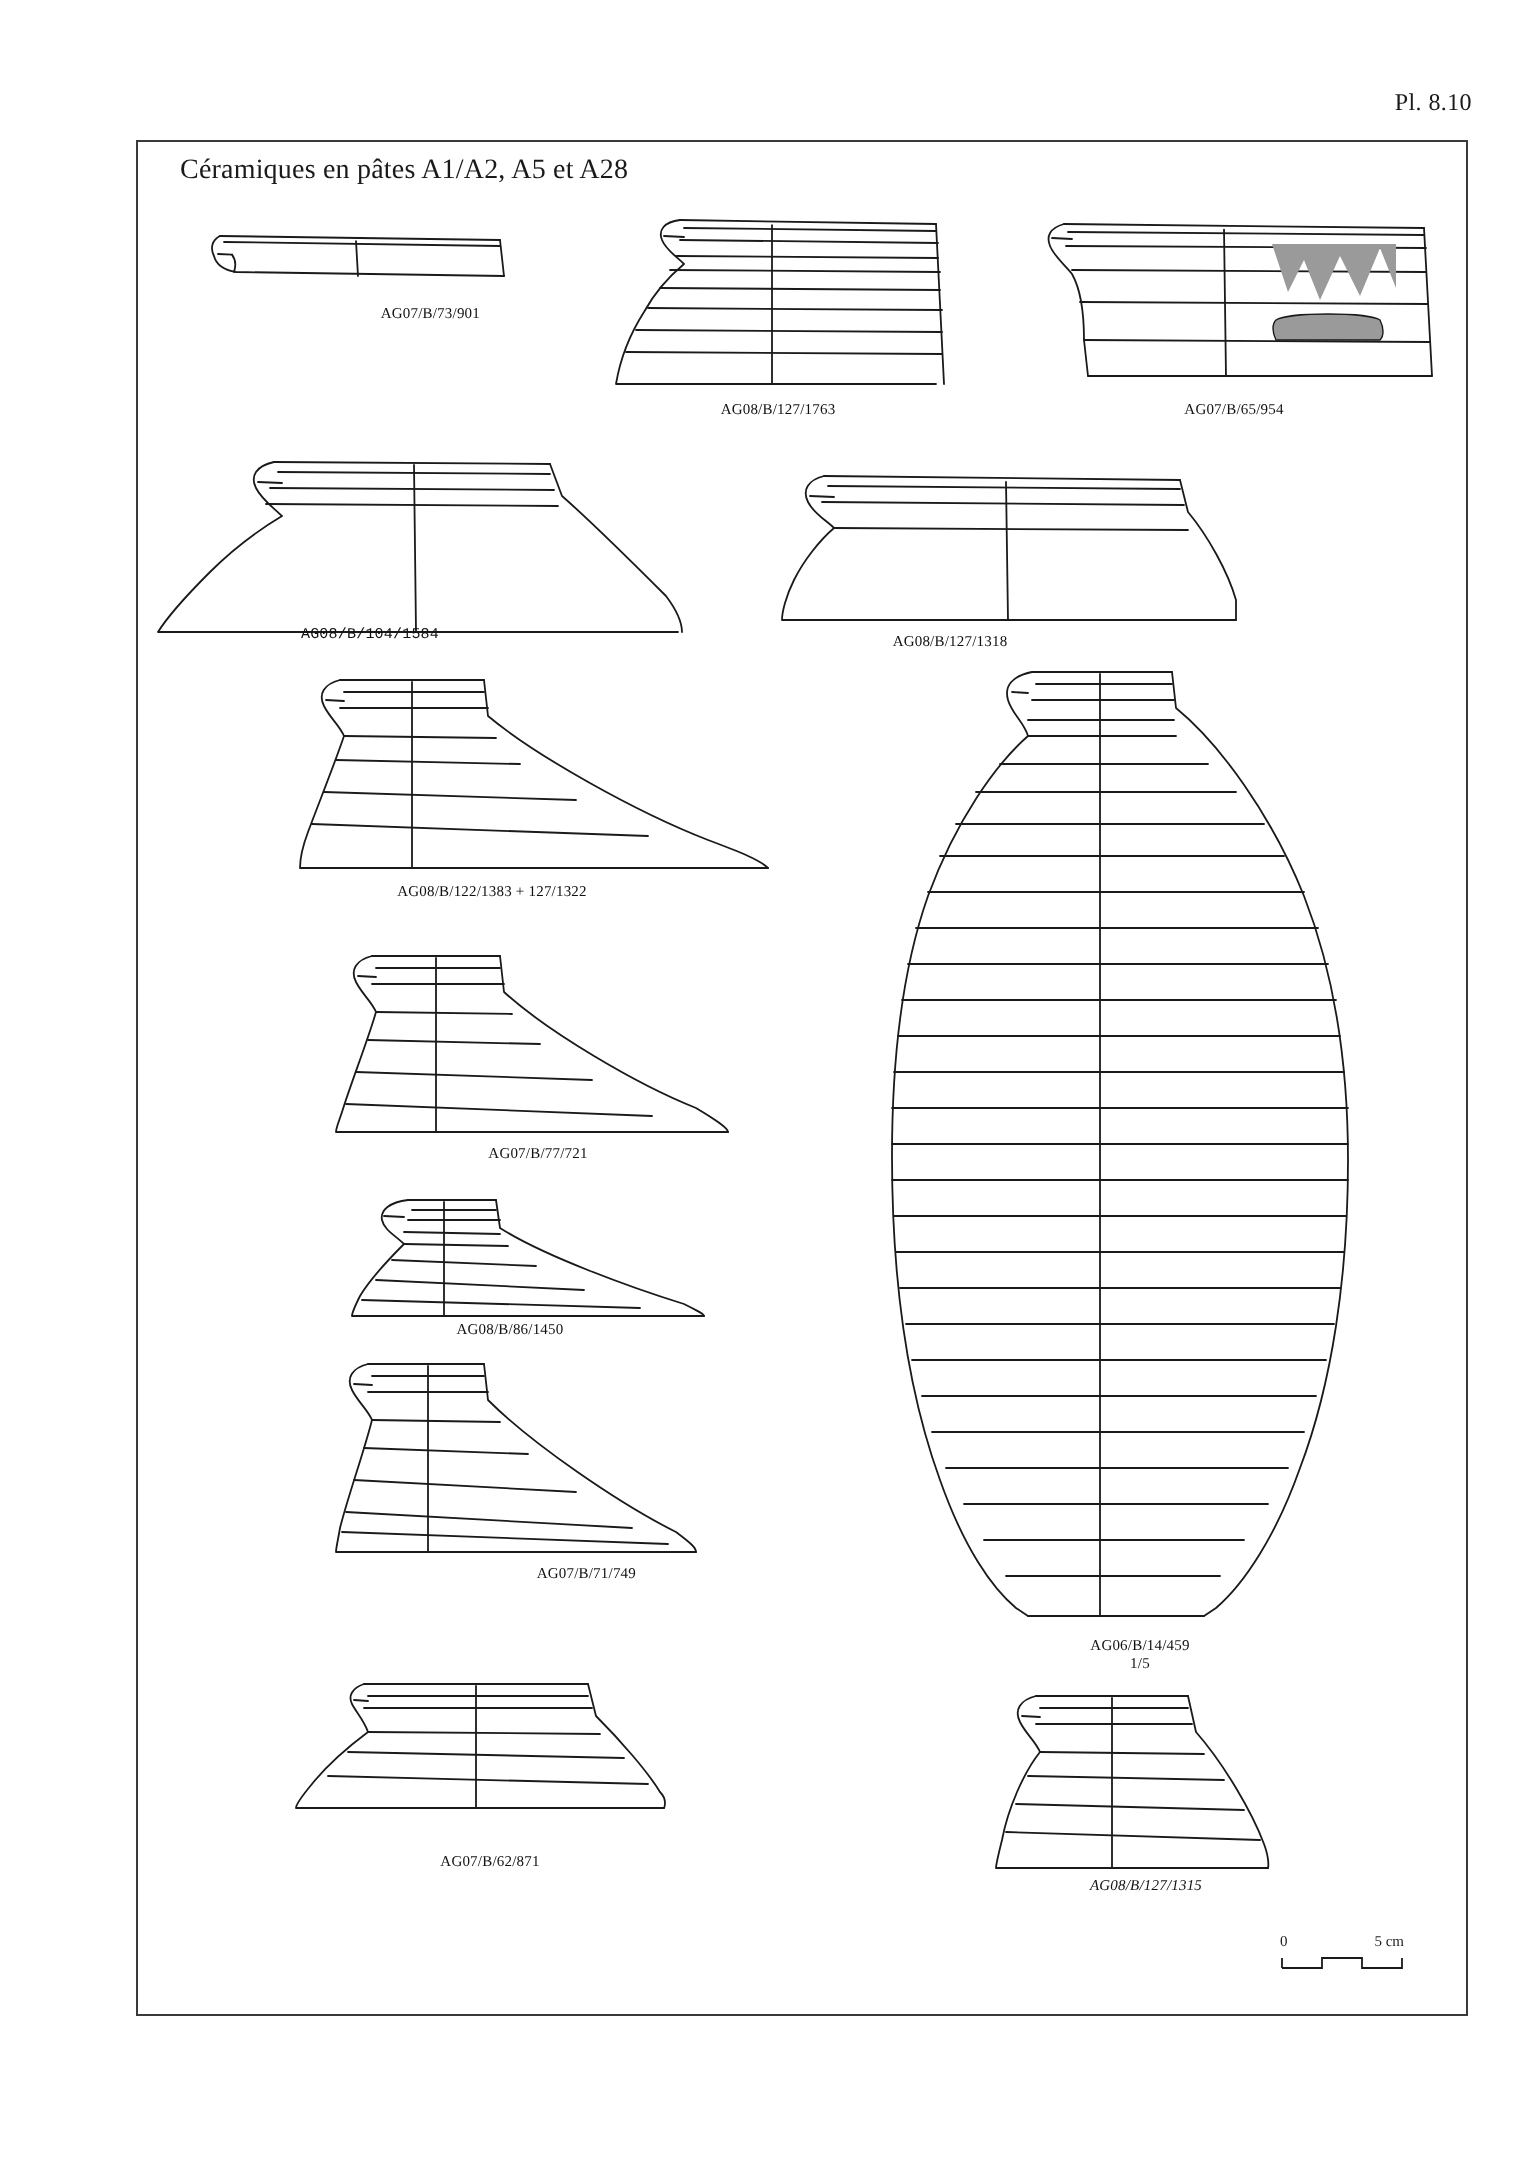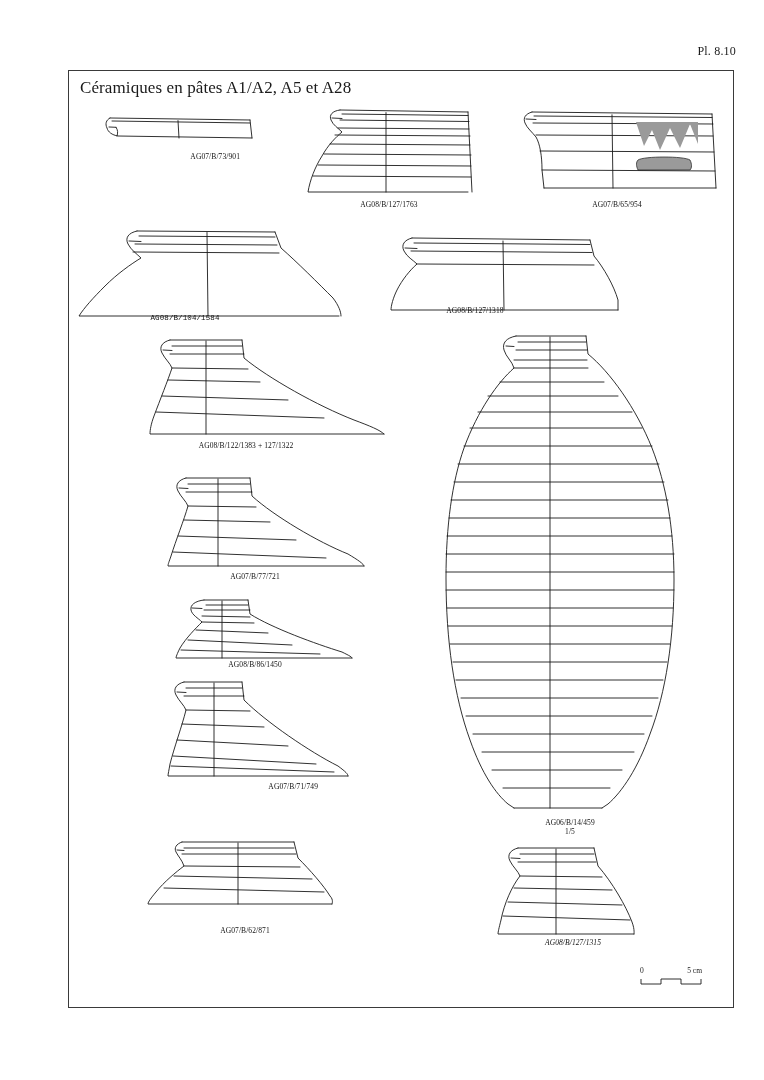--- a/index.html
+++ b/index.html
@@ -30,23 +30,23 @@
     position: absolute;
     left: 68px;
     top: 70px;
     width: 666px;
     height: 938px;
     border: 1px solid #3a3a3a;
     box-sizing: border-box;
   }
   .plate-title {
     position: absolute;
-    left: 80px;
+    left: 90px;
     top: 78px;
-    font-size: 17px;
+    font-size: 14px;
     letter-spacing: 0.1px;
   }
   .fig {
     position: absolute;
   }
   .fig svg {
     display: block;
     overflow: visible;
   }
   .caption {
@@ -178,21 +178,21 @@
         <path d="M22 6 L200 8"></path>
         <path d="M200 8 L204 24 C214 36 224 54 228 68 L228 78"></path>
         <path d="M24 11 L200 12.5"></path>
         <path d="M21 19 L202 20.5"></path>
         <path d="M27 32 L204 33"></path>
         <path d="M15 16 L27 16.5"></path>
         <path d="M113 9 L114 78"></path>
       </g>
     </svg>
   </div>
-  <div class="caption" style="left:410px; top:306px; width:130px;">AG08/B/127/1318</div>
+  <div class="caption" style="left:410px; top:316px; width:130px;">AG08/B/127/1318</div>
 
   <div class="fig" style="left:148px; top:336px;">
     <svg width="240" height="100" viewBox="0 0 240 100">
       <g fill="none" stroke="#1a1a1a" stroke-width="0.9" stroke-linejoin="round" stroke-linecap="round">
         <path d="M22 4 C14 6 11 11 14 17 C17 23 22 27 24 32 C20 44 12 64 6 80 C3 88 2 94 2 98 L236 98"></path>
         <path d="M22 4 L94 4"></path>
         <path d="M94 4 L96 22 C120 42 170 70 206 84 C222 90 232 94 236 98"></path>
         <path d="M24 10 L94 10"></path>
         <path d="M22 18 L96 18"></path>
         <path d="M24 32 L100 33"></path>
@@ -216,21 +216,21 @@
         <path d="M18 18 L84 18"></path>
         <path d="M20 32 L88 33"></path>
         <path d="M16 46 L102 48"></path>
         <path d="M10 62 L128 66"></path>
         <path d="M5 78 L158 84"></path>
         <path d="M11 14 L20 14.5"></path>
         <path d="M50 5 L50 92"></path>
       </g>
     </svg>
   </div>
-  <div class="caption" style="left:190px; top:572px; width:130px;">AG07/B/77/721</div>
+  <div class="caption" style="left:204px; top:572px; width:130px;">AG07/B/77/721</div>
 
   <div class="fig" style="left:176px; top:596px;">
     <svg width="180" height="62" viewBox="0 0 180 62">
       <g fill="none" stroke="#1a1a1a" stroke-width="0.9" stroke-linejoin="round" stroke-linecap="round">
         <path d="M28 4 C19 5 14 9 15 14 C16 19 22 22 26 26 C20 32 10 42 4 52 C1 58 0 61 0 62 L176 62"></path>
         <path d="M28 4 L72 4"></path>
         <path d="M72 4 L74 18 C96 32 140 48 166 56 C174 60 176 61 176 62"></path>
         <path d="M30 9 L72 9"></path>
         <path d="M28 14 L74 14"></path>
         <path d="M26 20 L74 21"></path>

